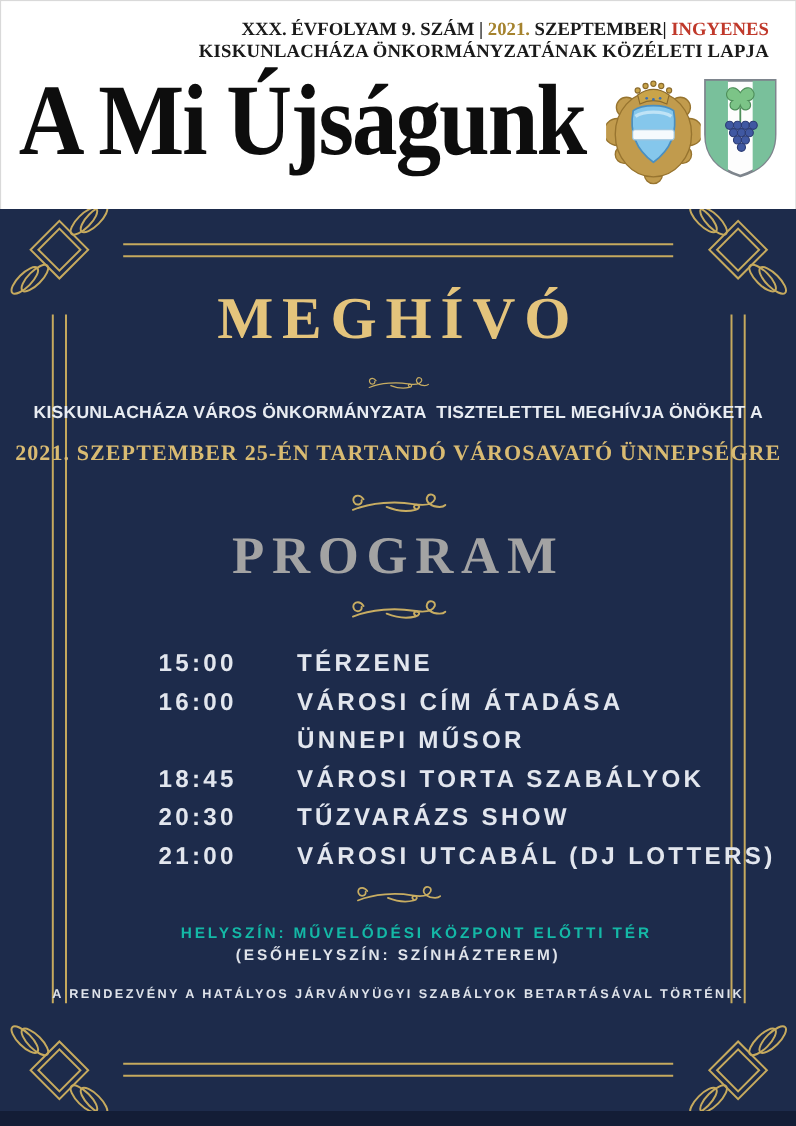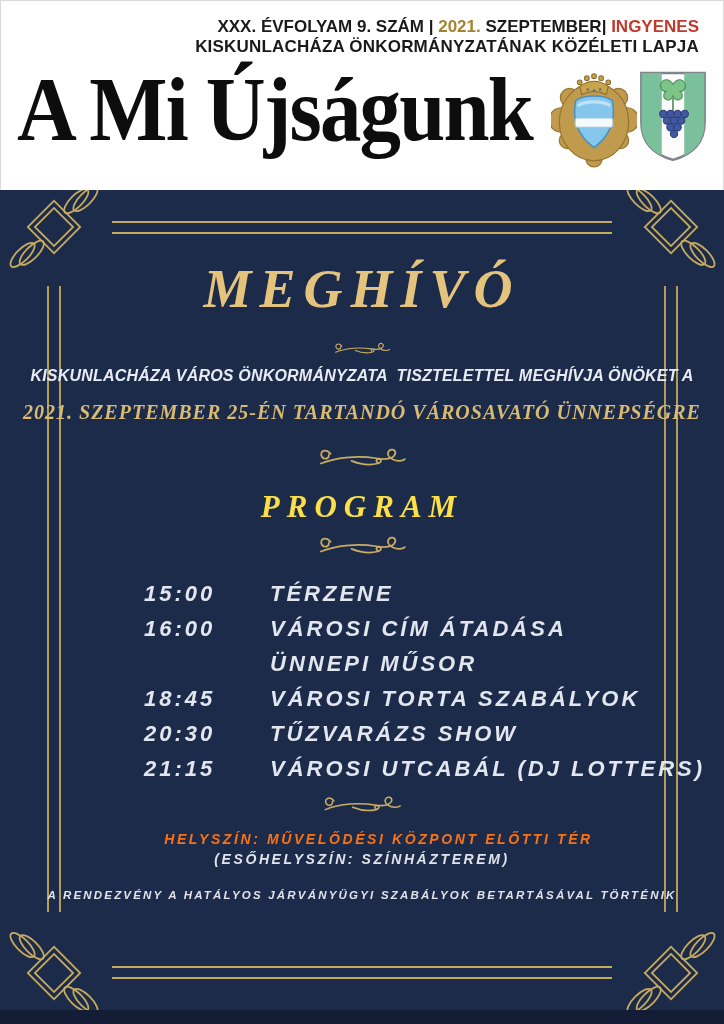--- a/index.html
+++ b/index.html
@@ -2,53 +2,53 @@
 <html><head>
 <meta charset="utf-8">
 <style>
   html,body{margin:0;padding:0;background:#ffffff;}
   .page{position:relative;width:724px;height:1024px;overflow:hidden;background:#ffffff;
         font-family:"Liberation Sans",sans-serif;}
   
   .masthead{position:absolute;top:0;left:0;width:724px;height:190px;background:#ffffff;
             box-sizing:border-box;border:1px solid #d9d9d9;border-bottom:none;}
   .issue-block{position:absolute;top:16px;right:24px;text-align:right;
-               font-family:Liberation Sans, sans-serif;font-weight:bold;color:#1a1a1a;}
+               font-family:Liberation Serif, serif;font-weight:bold;color:#1a1a1a;}
   .issue-line1{font-size:17px;line-height:20px;}
   .issue-line1 span{white-space:pre;}
   .issue-line2{font-size:17px;line-height:20px;letter-spacing:.2px;}
   .year-gold{color:#a5832e;}
   .free-red{color:#c0392b;}
   .paper-title{position:absolute;left:16px;top:60px;margin:0;font-family:"Liberation Serif",serif;
                font-weight:bold;font-size:92px;line-height:1.05;letter-spacing:-2px;color:#0d0d0d;
                transform:scaleX(.9);transform-origin:left top;white-space:nowrap;}
   .crests{position:absolute;right:14px;top:68px;display:flex;align-items:flex-start;}
   
   .invite{position:absolute;top:190px;left:0;width:724px;height:834px;background:#1d2b4b;
           text-align:center;color:#e6eaf0;}
   .frame-svg{position:absolute;inset:0;pointer-events:none;}
-  .invite-content{position:relative;z-index:1;font-style:italic;}
+  .invite-content{position:relative;z-index:1;}
   .meghivo{margin:70px 0 0 0;font-family:"Liberation Serif",serif;font-weight:bold;
            font-size:54px;line-height:1.1;letter-spacing:8px;color:#e4c47c;}
   .fl{display:block;margin:0 auto;}
   .fl-1{margin-top:22px;width:56px;height:18px;}
   .fl-2{margin-top:22px;width:88px;height:28px;}
   .fl-3{margin-top:10px;width:88px;height:28px;}
   .fl-4{margin-top:8px;width:78px;height:25px;}
   .intro-line{margin:8px 0 0 0;font-size:16px;font-weight:bold;letter-spacing:.2px;
               color:#e8ecf2;white-space:pre;}
   .event-line{margin:16px 0 0 0;font-family:"Liberation Serif",serif;font-weight:bold;
               font-size:20px;letter-spacing:1px;color:#d9bb72;white-space:nowrap;}
-  .program{margin:16px 0 0 0;font-family:"Liberation Serif",serif;font-weight:bold;
-           font-size:31px;line-height:1.1;letter-spacing:7px;color:#fde047;}
+  .program{margin:6px 0 0 0;font-family:"Liberation Serif",serif;font-weight:bold;
+           font-size:48px;line-height:1.1;letter-spacing:7px;color:#a3a3a3;}
   .schedule{margin-top:14px;text-align:left;margin-left:16px;}
   .srow{display:flex;height:35px;align-items:center;padding-left:128px;
         font-weight:bold;font-size:22px;letter-spacing:3px;color:#e2e6ee;white-space:nowrap;}
   .stime{width:126px;flex-shrink:0;}
-  .venue1{margin:12px 0 0 0;font-size:14px;font-weight:bold;letter-spacing:2.6px;color:#f97316;padding-left:33px;}
+  .venue1{margin:12px 0 0 0;font-size:14px;font-weight:bold;letter-spacing:2.6px;color:#14b8a6;padding-left:33px;}
   .venue2{margin:4px 0 0 0;font-size:14px;font-weight:bold;letter-spacing:2.6px;color:#dfe3ea;}
   .covid{margin:22px 0 0 0;font-size:11.5px;font-weight:bold;letter-spacing:2.2px;color:#dfe3ea;}
   .bottom-shade{position:absolute;left:0;bottom:0;width:100%;height:14px;background:#131d36;z-index:2;}
 </style>
 </head>
 <body>
 
 <div class="page">
 
   <header class="masthead">
@@ -190,21 +190,21 @@
         </div>
         <div class="srow">
           <span class="stime">18:45</span>
           <span class="sevent">VÁROSI TORTA SZABÁLYOK</span>
         </div>
         <div class="srow">
           <span class="stime">20:30</span>
           <span class="sevent">TŰZVARÁZS SHOW</span>
         </div>
         <div class="srow">
-          <span class="stime">21:15</span>
+          <span class="stime">21:00</span>
           <span class="sevent">VÁROSI UTCABÁL (DJ LOTTERS)</span>
         </div>
       </div>
 
       <svg class="fl fl-4" viewBox="0 0 100 32">
           <use href="#fl"></use>
         </svg>
 
       <p class="venue1">HELYSZÍN: MŰVELŐDÉSI KÖZPONT ELŐTTI TÉR</p>
       <p class="venue2">(ESŐHELYSZÍN: SZÍNHÁZTEREM)</p>

